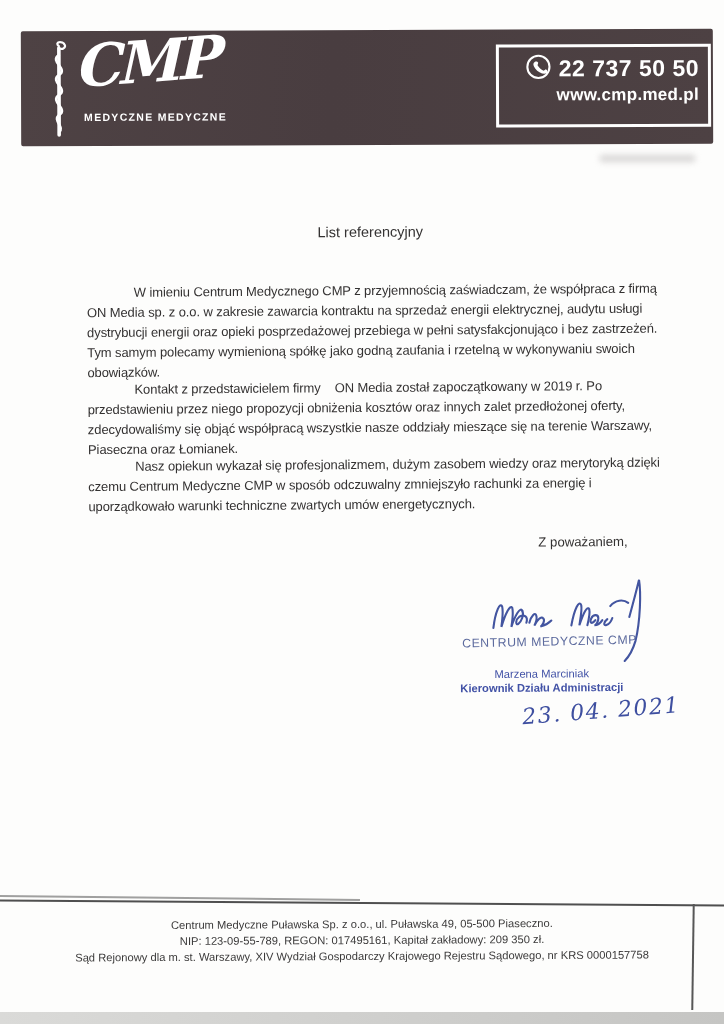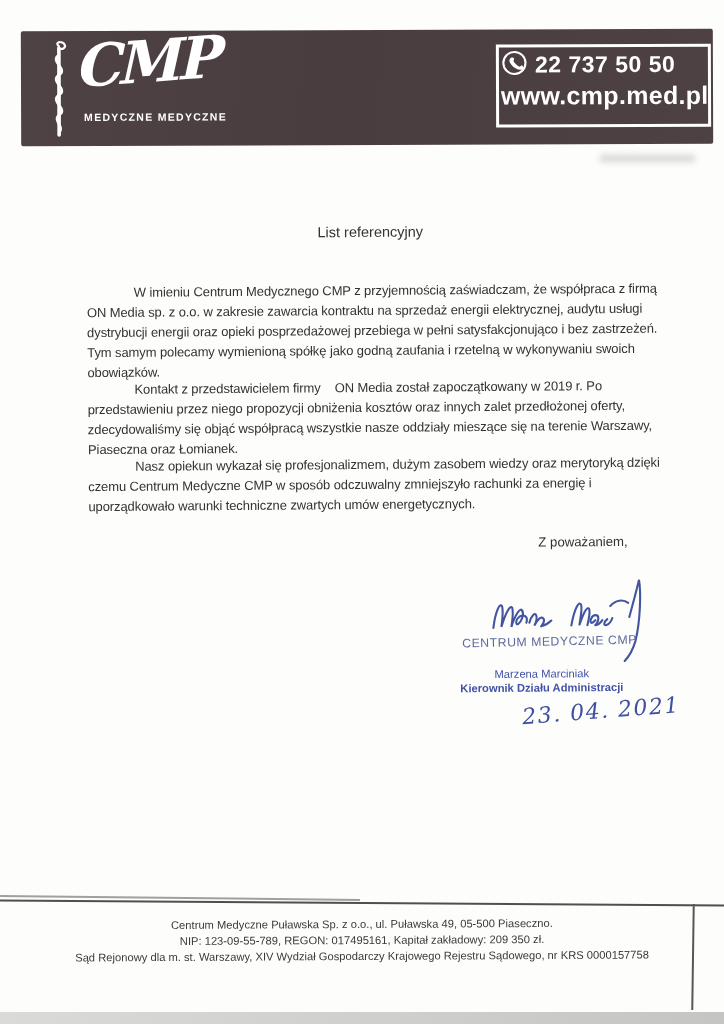--- a/index.html
+++ b/index.html
@@ -31,26 +31,26 @@
     transform:rotate(-4deg) skewX(-6deg);
   }
   .brand-tagline{
     position:absolute;left:63px;top:80px;
     font-size:10.5px;font-weight:bold;letter-spacing:1.3px;
     color:#ffffff;white-space:nowrap;
   }
   .contact-box{
     position:absolute;left:475px;top:15px;width:198px;height:60px;
     border:3px solid #ffffff;
-    display:flex;flex-direction:column;justify-content:center;
+    display:flex;flex-direction:column;align-items:flex-end;justify-content:center;
     padding:2px 9px 15px 2px;color:#fff;
   }
   .contact-row{display:flex;align-items:center;gap:7px;}
   .phone-number{font-size:23px;font-weight:bold;letter-spacing:0.5px;white-space:nowrap;}
-  .website{font-size:25px;font-weight:bold;letter-spacing:0.3px;white-space:nowrap;margin-top:1px;}
+  .website{font-size:17px;font-weight:bold;letter-spacing:0.3px;white-space:nowrap;margin-top:1px;}
   .band-smudge{position:absolute;left:600px;top:155px;width:95px;height:7px;background:#b9b6b6;filter:blur(3px);opacity:.55;}
 
   
   .letter{position:absolute;left:0;top:0;width:724px;height:900px;transform:rotate(-0.45deg);}
   .letter-title{
     position:absolute;left:10px;top:224px;width:724px;
     text-align:center;font-size:14.5px;color:#343232;
   }
   .para{
     position:absolute;left:88px;width:620px;

